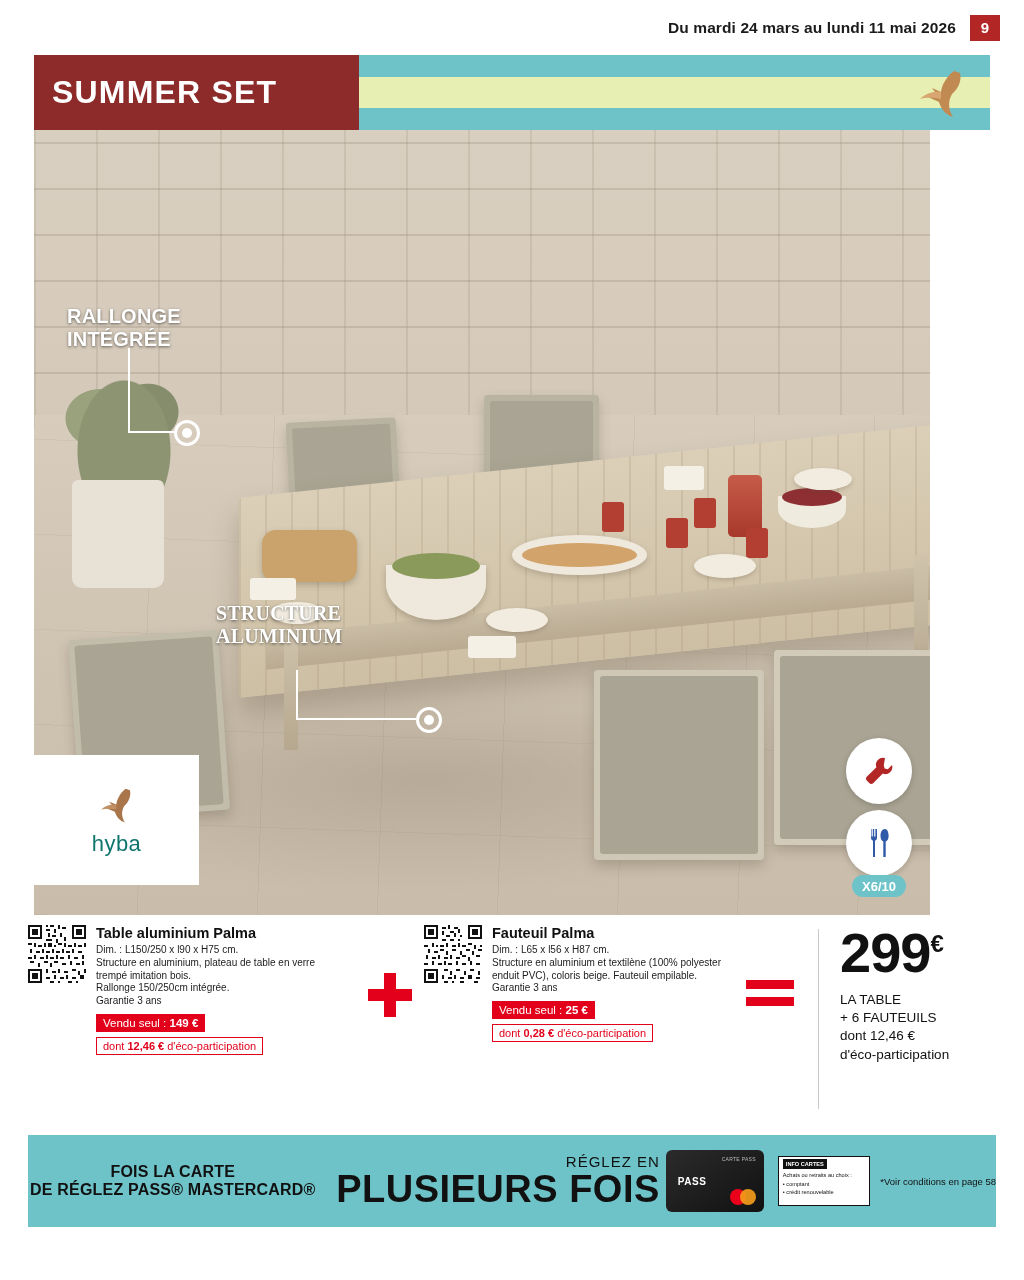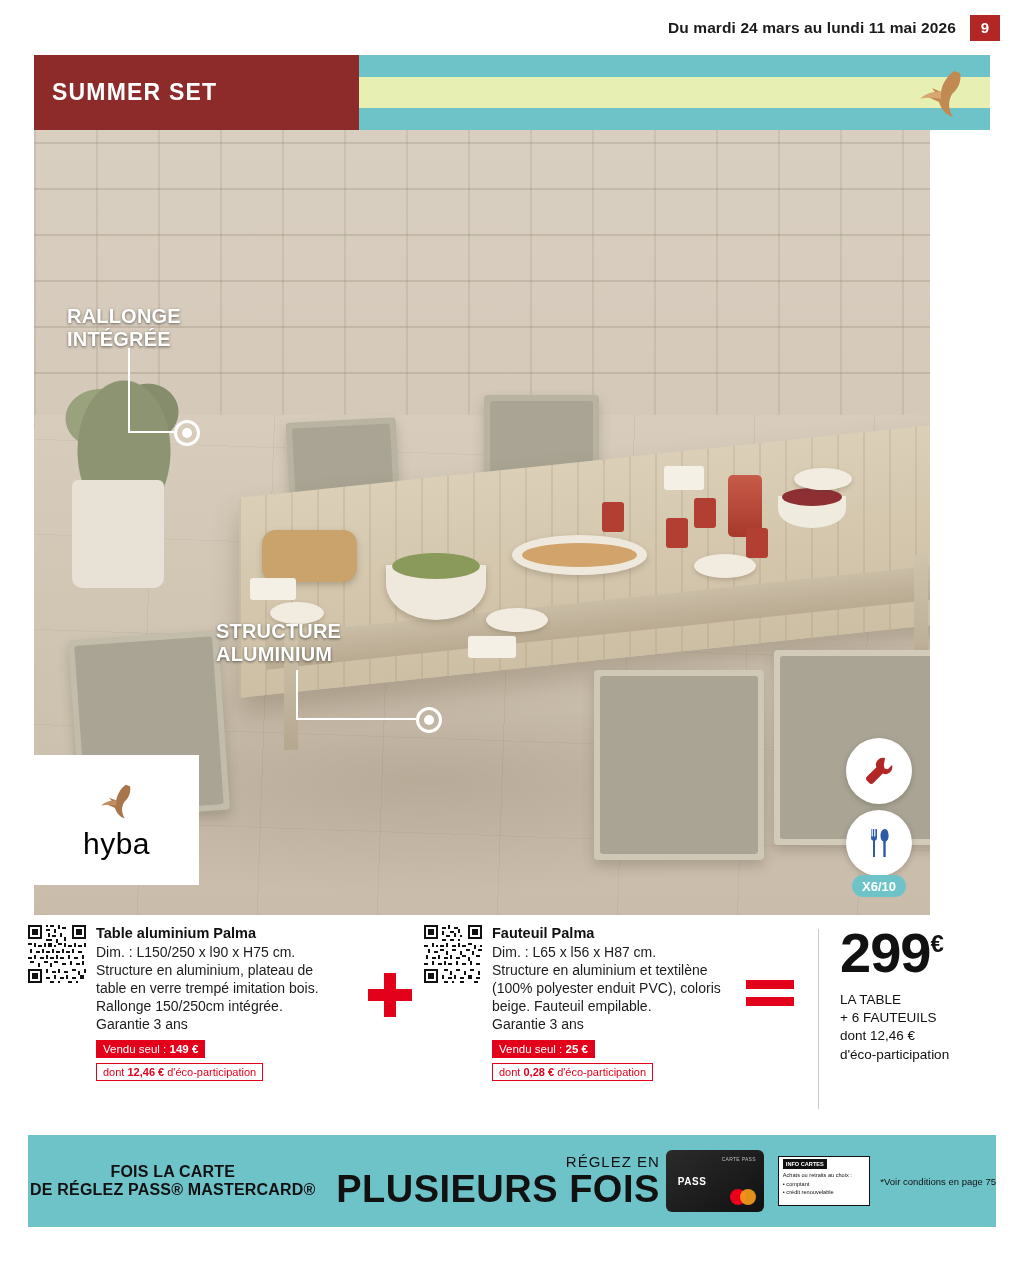--- a/index.html
+++ b/index.html
@@ -34,21 +34,21 @@
   }
   .banner .stripe-mid {
     position: absolute; left: 325px; top: 22px; width: 631px; height: 31px;
     background: #e8efb2;
   }
   .banner .title-block {
     position: absolute; left: 0; top: 0; width: 325px; height: 75px;
     background: #8d2a2a; display: flex; align-items: center;
   }
   .banner .title-block .txt {
-    color: #fff; font-size: 23px; font-weight: 700; letter-spacing: 1.2px;
+    color: #fff; font-size: 32px; font-weight: 700; letter-spacing: 1.2px;
     padding-left: 18px;
   }
   .banner .bird {
     position: absolute; right: 18px; top: 6px; width: 64px; height: 64px;
   }
 
   
   .hero {
     position: absolute; top: 130px; left: 34px; width: 896px; height: 785px;
     overflow: hidden;
@@ -154,21 +154,21 @@
     display:flex; align-items:center; justify-content:center;
   }
   .callout-dot i{ width:10px; height:10px; border-radius:50%; background:#fff; display:block; }
 
   
   .hyba {
     position:absolute; left:0; top:625px; width:165px; height:130px; background:#fff;
     display:flex; flex-direction:column; align-items:center; justify-content:center;
   }
   .hyba .hb-bird{ width:52px; height:46px; margin-bottom:2px; }
-  .hyba .hb-text{ font-size:30px; color:#000000; font-weight:400; letter-spacing:.5px;text-align:center; }
+  .hyba .hb-text{ font-size:22px; color:#0f766e; font-weight:400; letter-spacing:.5px;text-align:center; }
 
   
   .badge{
     position:absolute; right:18px; width:66px; height:66px; border-radius:50%;
     background:#fff; display:flex; align-items:center; justify-content:center;
     box-shadow:0 2px 6px rgba(0,0,0,.18);
   }
   .badge.tools{ top:608px; }
   .badge.cutlery{ top:680px; }
   .xlabel{
@@ -178,21 +178,21 @@
   }
 
   
   .products { position:absolute; top:925px; left:28px; width:968px; height:195px; }
   .prod { position:absolute; top:0; display:flex; }
   .prod.p1 { left:0; }
   .prod.p2 { left:396px; }
   .qr { width:58px; height:58px; margin-right:10px; flex:0 0 58px; }
   .prod-info { width: 230px; }
   .prod-title{ font-size:14.5px; font-weight:700; color:#111; margin-bottom:3px; }
-  .prod-desc{ font-size:14px; color:#1c1c1c; line-height:1.28; }
+  .prod-desc{ font-size:10px; color:#1c1c1c; line-height:1.28; }
   .tag{
     display:inline-block; background:#e2001a; color:#fff; font-size:11.5px;
     padding:3px 7px; margin-top:6px; font-weight:400;
   }
   .tag b{ font-weight:700; }
   .tag-outline{
     display:inline-block; border:1.5px solid #e2001a; color:#e2001a; background:#fff;
     font-size:11px; padding:2px 6px; margin-top:5px;
   }
   .tag-outline b{ font-weight:700;text-align:center; }
@@ -316,21 +316,21 @@
     <div class="callout-label" style="left:33px; top:175px;">
       <div>RALLONGE</div>
       <div>INTÉGRÉE</div>
     </div>
     <div class="callout-line" style="left:94px; top:218px; width:0px; height:85px;"></div>
     <div class="callout-line" style="left:94px; top:301px; width:46px; height:0;"></div>
     <div class="callout-dot" style="left:140px; top:290px;">
         <i></i>
       </div>
 
-    <div class="callout-label" style="left:182px; top:490px;">
+    <div class="callout-label" style="left:182px; top:472px;font-family:Liberation Serif, serif;">
       <div>STRUCTURE</div>
       <div>ALUMINIUM</div>
     </div>
     <div class="callout-line" style="left:262px; top:540px; width:0; height:50px;"></div>
     <div class="callout-line" style="left:262px; top:588px; width:120px; height:0;"></div>
     <div class="callout-dot" style="left:382px; top:577px;">
         <i></i>
       </div>
 
     <div class="hyba">
@@ -595,16 +595,16 @@
           <i class="a"></i>
           <i class="b"></i>
         </div>
     </div>
     <div class="infobox">
       <div class="hdr">INFO CARTES</div>
       <div style="white-space:pre-line">Achats ou retraits au choix :
 • comptant
 • crédit renouvelable</div>
     </div>
-    <div class="cond">*Voir conditions en page 75</div>
+    <div class="cond">*Voir conditions en page 58</div>
   </div>
 
 </div>
 
 </body></html>

